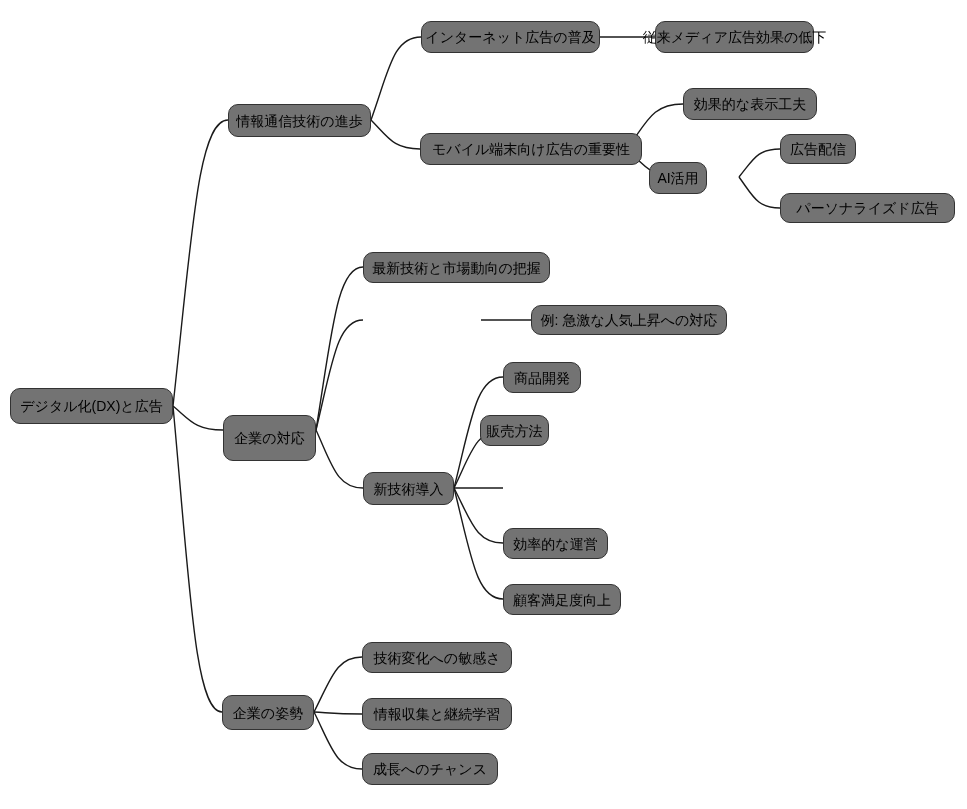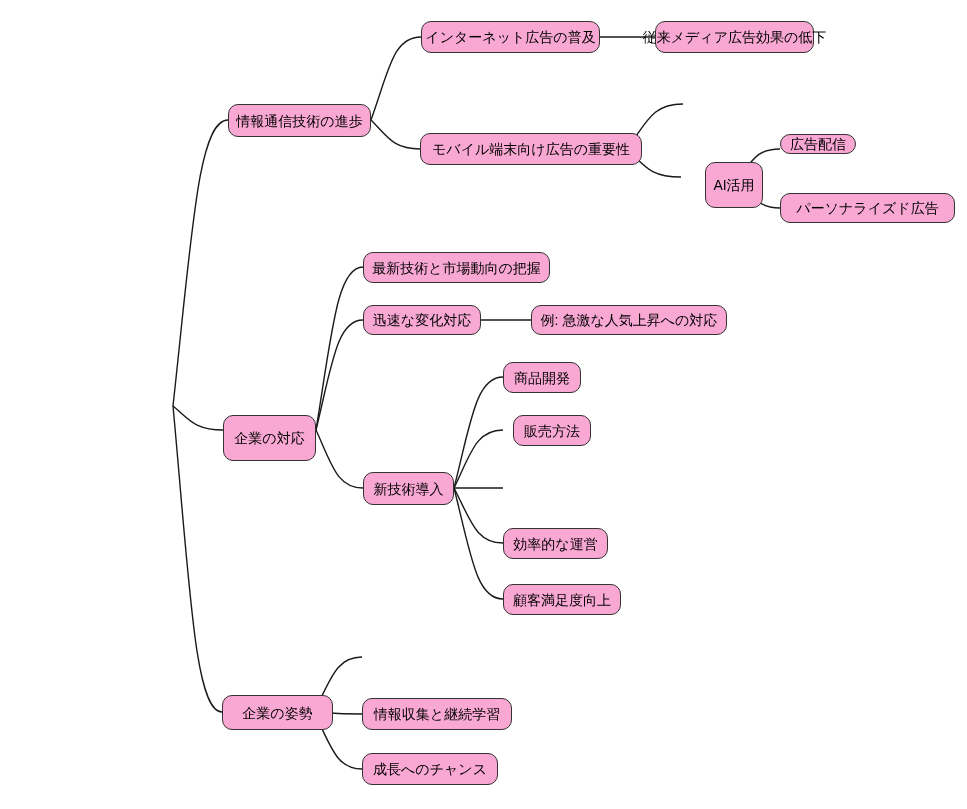--- a/index.html
+++ b/index.html
@@ -17,21 +17,21 @@
     width: 967px; height: 809px;
   }
   .edges path {
     fill: none;
     stroke: #1a1a1a;
     stroke-width: 1.4;
   }
   .node {
     position: absolute;
     box-sizing: border-box;
-    background: #f9a8d4;
+    background: #737373;
     border: 1.5px solid #333333;
     border-radius: 10px;
     display: flex;
     align-items: center;
     justify-content: center;
     font-size: 14px;
     color: #000000;
     white-space: nowrap;
     line-height: 1;
   }
@@ -59,37 +59,39 @@
     <path d="M454 488 C471 421, 476 377, 503 377"></path>
     <path d="M454 488 C471 453, 476 430, 503 430"></path>
     <path d="M454 488 L503 488"></path>
     <path d="M454 488 C471 521, 476 543, 503 543"></path>
     <path d="M454 488 C471 555, 476 599, 503 599"></path>
     <path d="M314 712 C331 679, 336 657, 362 657"></path>
     <path d="M314 712 C331 713, 336 714, 362 714"></path>
     <path d="M314 712 C331 746, 336 769, 362 769"></path>
   </svg>
 
+  <div class="node" style="left:10px; top:388px; width:163px; height:36px">デジタル化(DX)と広告</div>
 
   <div class="node" style="left:228px; top:104px; width:143px; height:33px">情報通信技術の進歩</div>
   <div class="node" style="left:223px; top:415px; width:93px; height:46px">企業の対応</div>
-  <div class="node" style="left:222px; top:695px; width:111px; height:35px">企業の姿勢</div>
+  <div class="node" style="left:222px; top:695px; width:92px; height:35px">企業の姿勢</div>
 
   <div class="node" style="left:421px; top:21px; width:179px; height:32px">インターネット広告の普及</div>
   <div class="node" style="left:655px; top:21px; width:159px; height:32px">従来メディア広告効果の低下</div>
   <div class="node" style="left:420px; top:133px; width:222px; height:32px">モバイル端末向け広告の重要性</div>
-  <div class="node" style="left:705px; top:162px; width:58px; height:46px">AI活用</div>
-  <div class="node" style="left:780px; top:134px; width:76px; height:20px">広告配信</div>
+  <div class="node" style="left:683px; top:88px; width:134px; height:32px">効果的な表示工夫</div>
+  <div class="node" style="left:649px; top:162px; width:58px; height:32px">AI活用</div>
+  <div class="node" style="left:780px; top:134px; width:76px; height:30px">広告配信</div>
   <div class="node" style="left:780px; top:193px; width:175px; height:30px">パーソナライズド広告</div>
 
   <div class="node" style="left:363px; top:252px; width:187px; height:31px">最新技術と市場動向の把握</div>
-  <div class="node" style="left:363px; top:305px; width:118px; height:30px">迅速な変化対応</div>
   <div class="node" style="left:531px; top:305px; width:196px; height:30px">例: 急激な人気上昇への対応</div>
   <div class="node" style="left:363px; top:472px; width:91px; height:33px">新技術導入</div>
   <div class="node" style="left:503px; top:362px; width:78px; height:31px">商品開発</div>
-  <div class="node" style="left:513px; top:415px; width:78px; height:31px">販売方法</div>
+  <div class="node" style="left:480px; top:415px; width:69px; height:31px">販売方法</div>
   <div class="node" style="left:503px; top:584px; width:118px; height:31px">顧客満足度向上</div>
   <div class="node" style="left:503px; top:528px; width:105px; height:31px">効率的な運営</div>
 
+  <div class="node" style="left:362px; top:642px; width:150px; height:31px">技術変化への敏感さ</div>
   <div class="node" style="left:362px; top:698px; width:150px; height:32px">情報収集と継続学習</div>
   <div class="node" style="left:362px; top:753px; width:136px; height:32px">成長へのチャンス</div>
 
 </div>
 
 </body></html>

